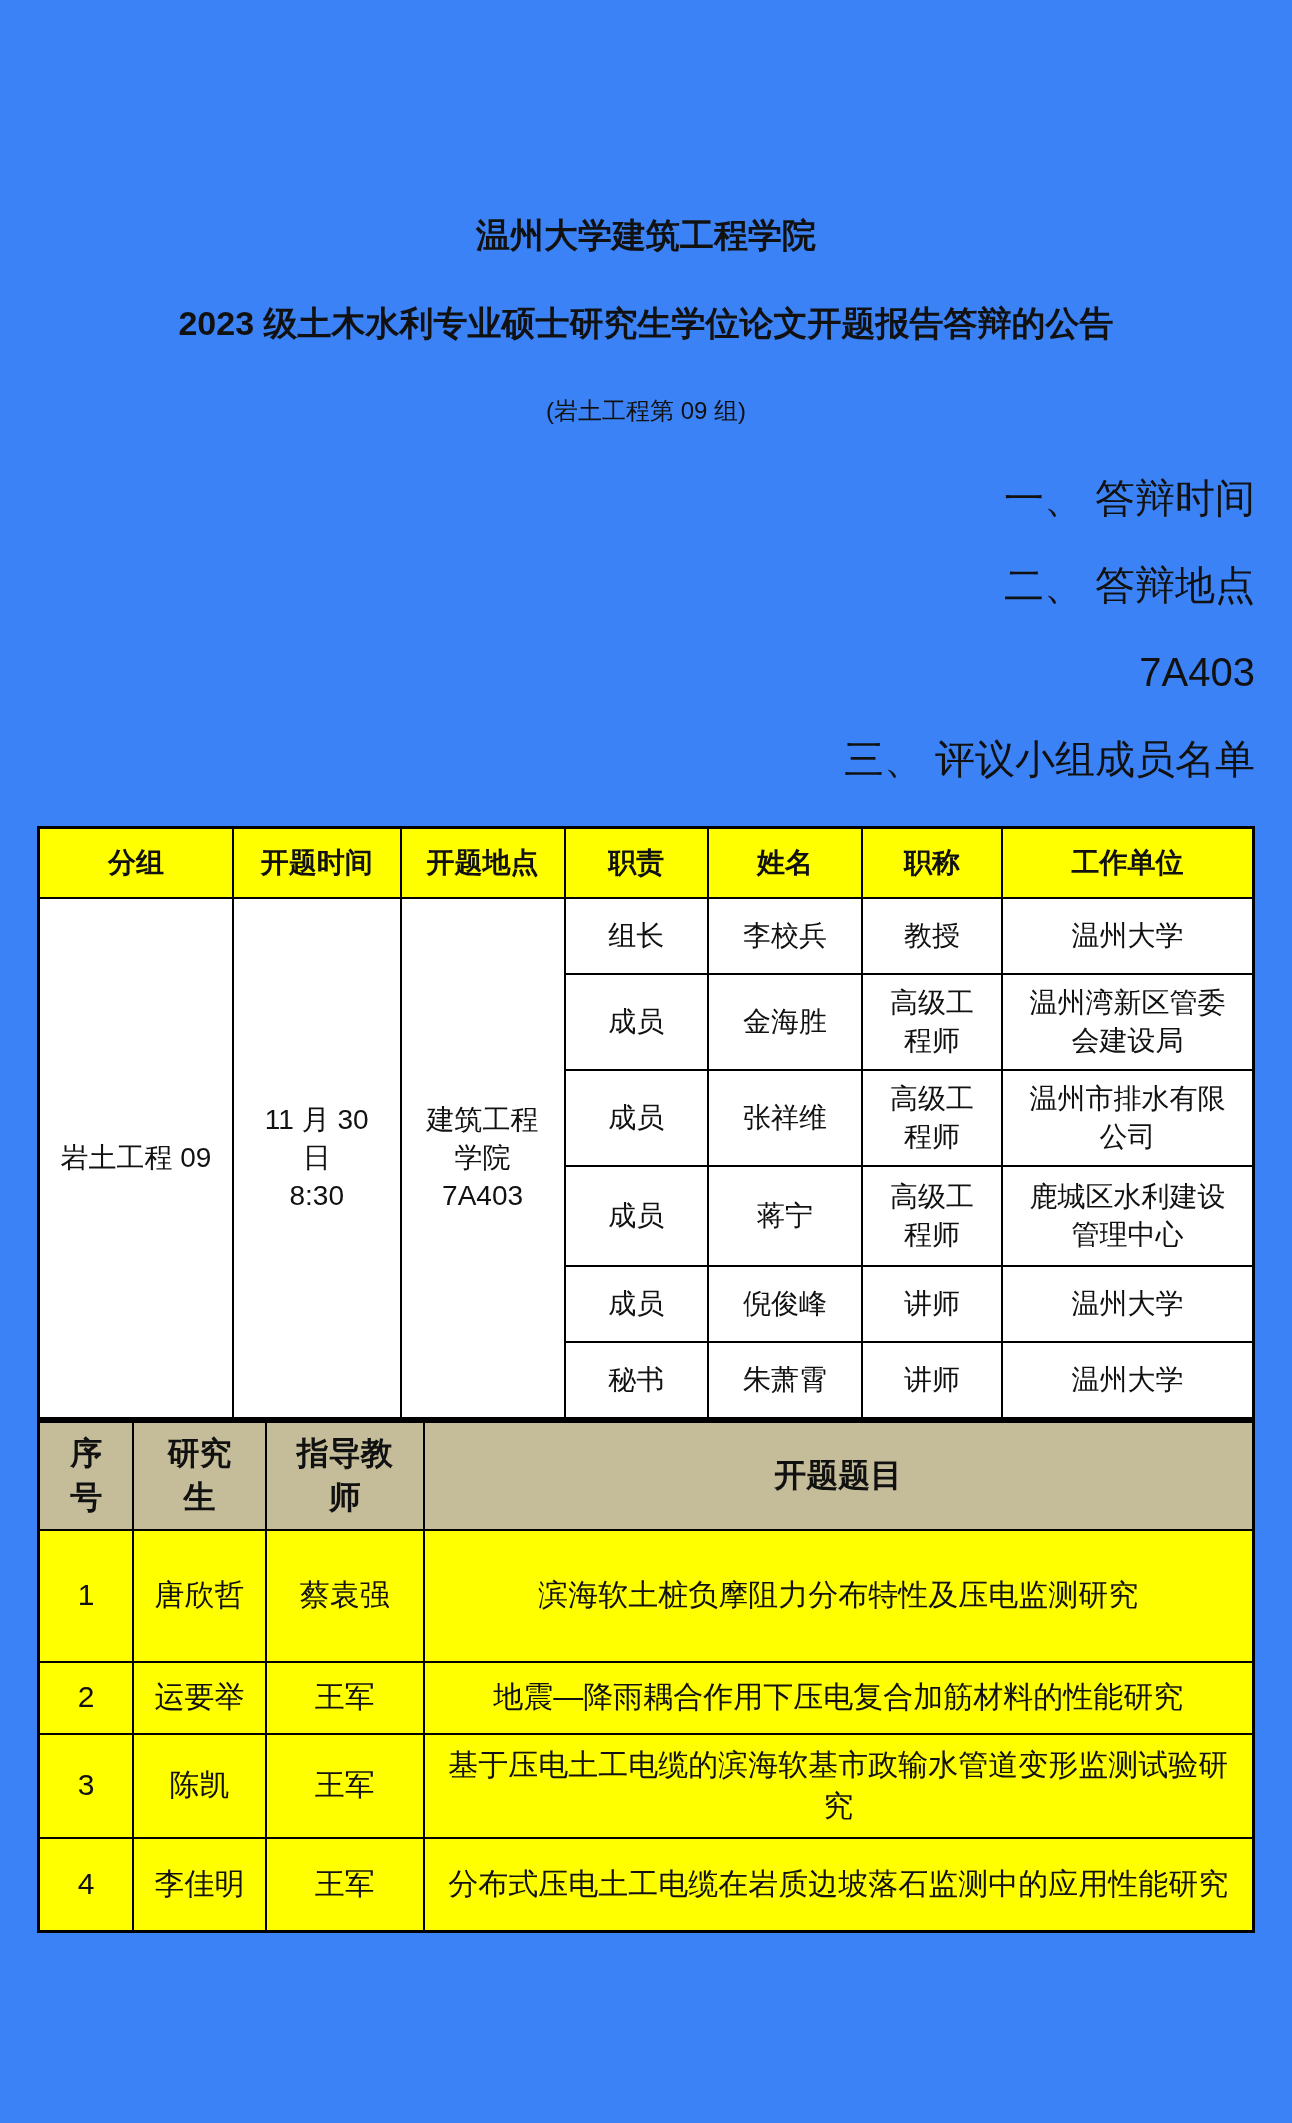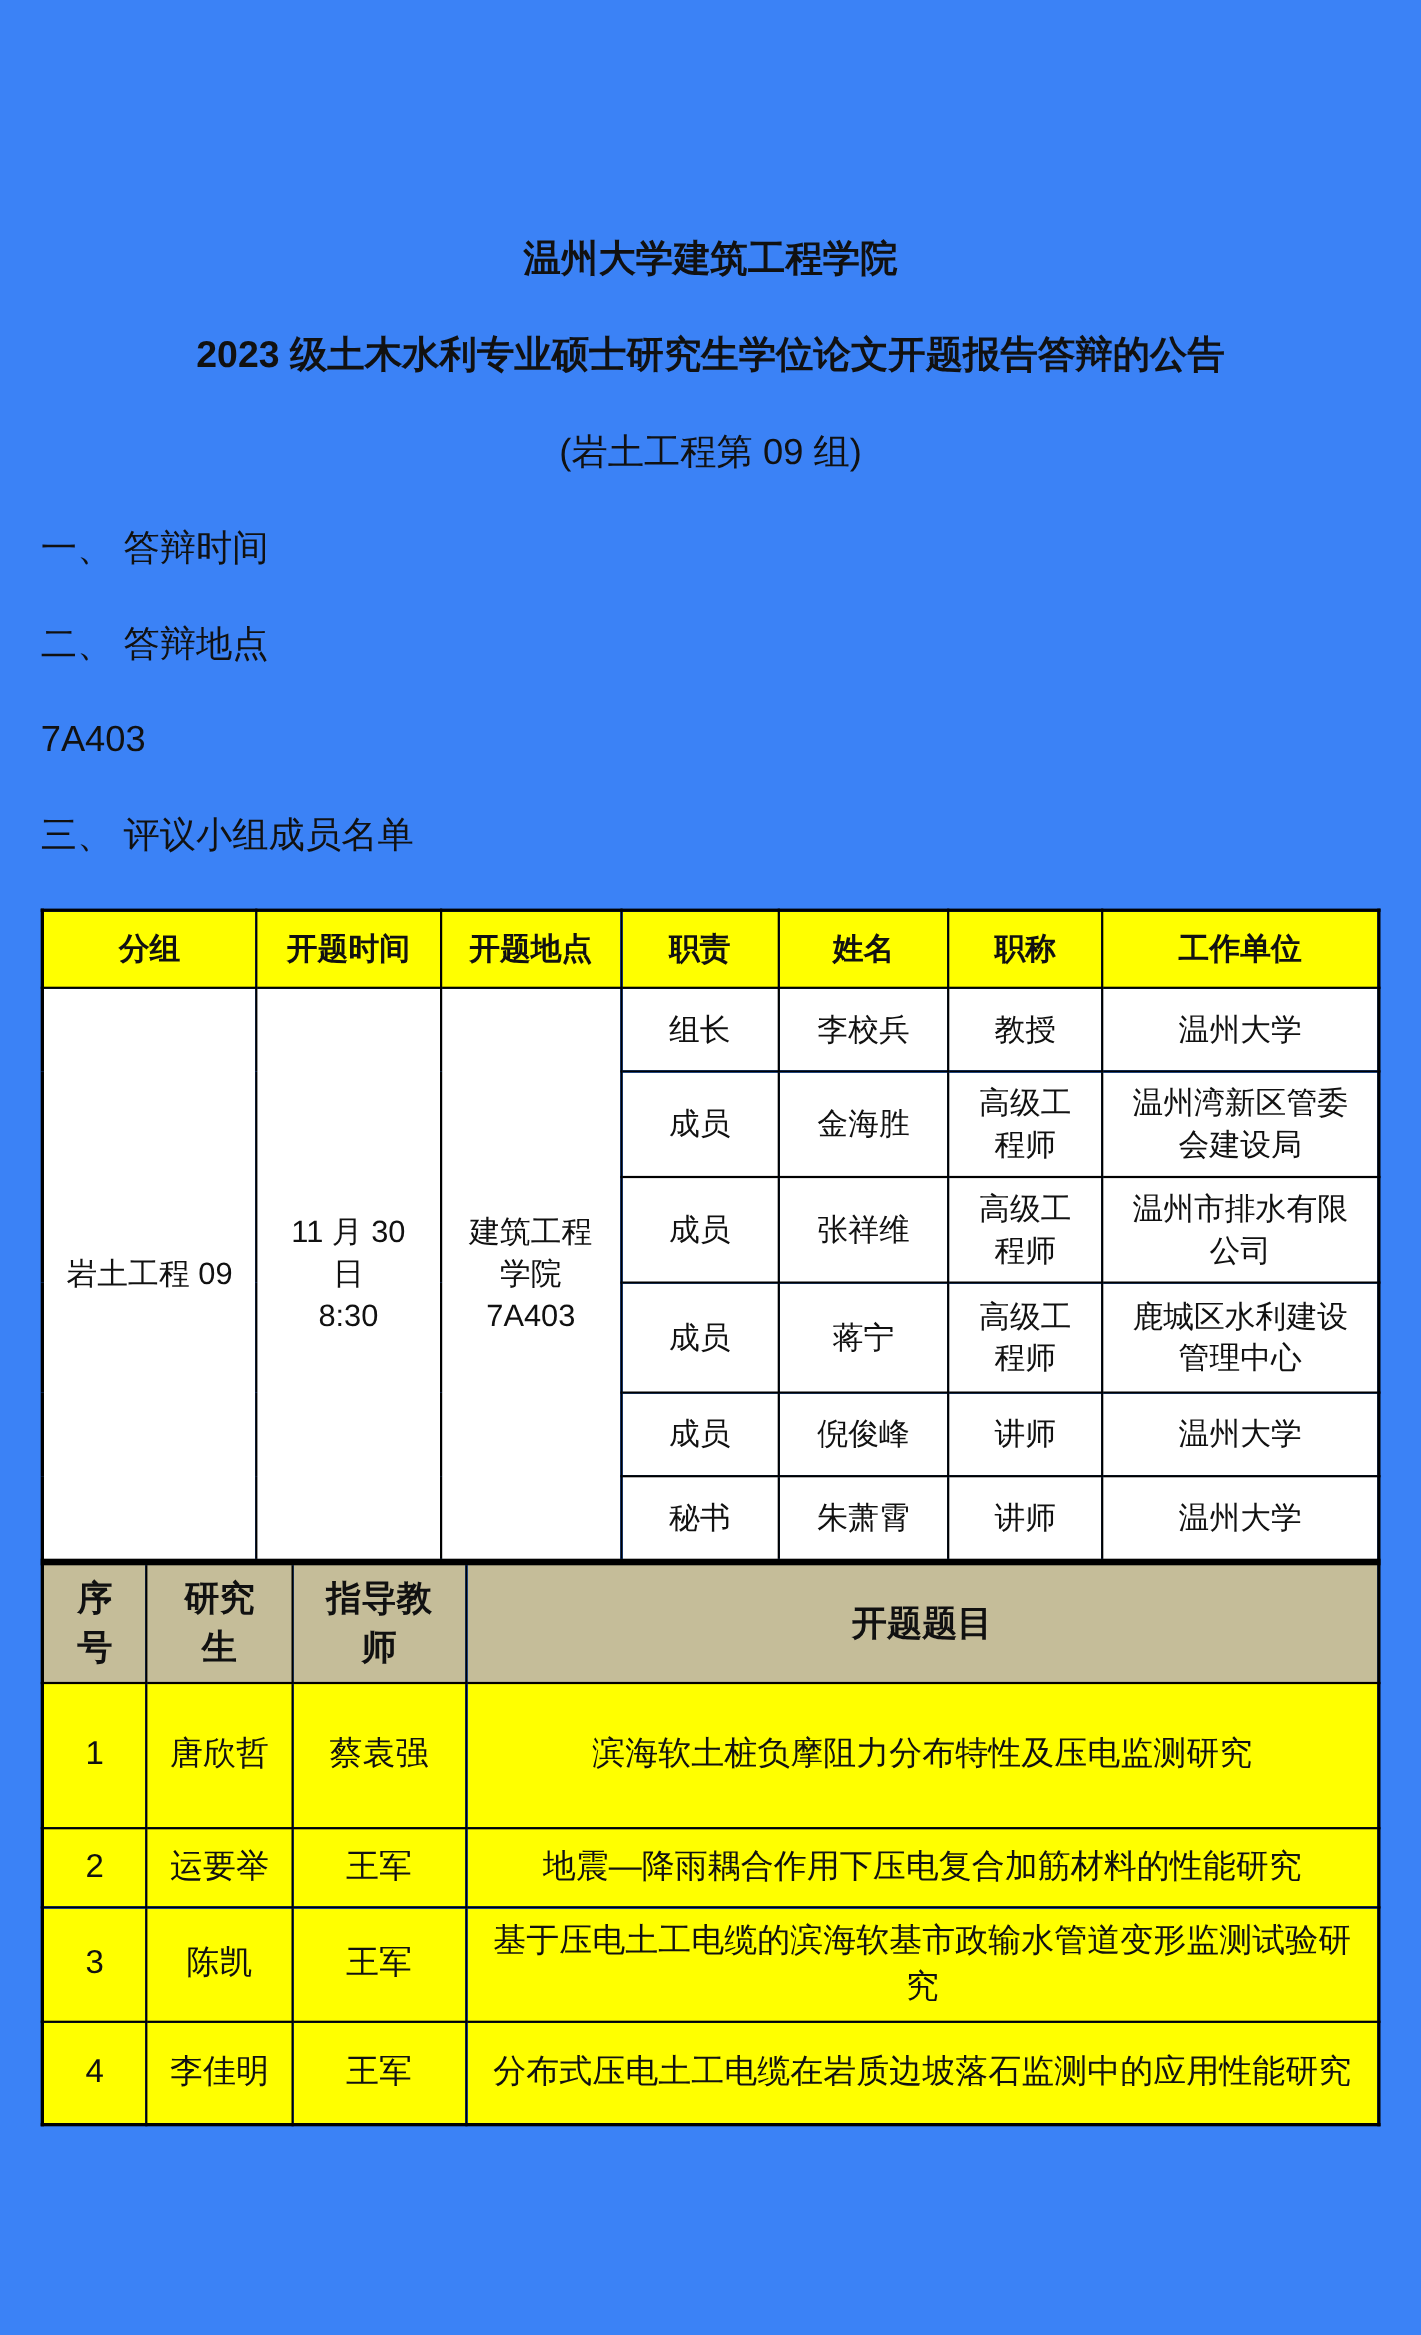--- a/index.html
+++ b/index.html
@@ -15,31 +15,31 @@
     overflow: hidden;
   }
   .title {
     font-size: 34px;
     font-weight: bold;
     text-align: center;
     line-height: 38px;
     margin: 0 0 50px 0;
   }
   .subtitle {
-    font-size: 33px;
+    font-size: 24px;
     font-weight: normal;
     text-align: center;
     line-height: 38px;
     margin: 3px 0 48px 0;
   }
   .para {
-    font-size: 33px;
+    font-size: 40px;
     line-height: 40px;
     margin: 0 0 47px 0;
-    text-align: left;
+    text-align: right;
   }
   table {
     width: 100%;
     border-collapse: collapse;
     table-layout: fixed;
     border: 3px solid var(--border, #000);
   }
   th, td {
     border: 2px solid var(--border, #000);
     text-align: center;

